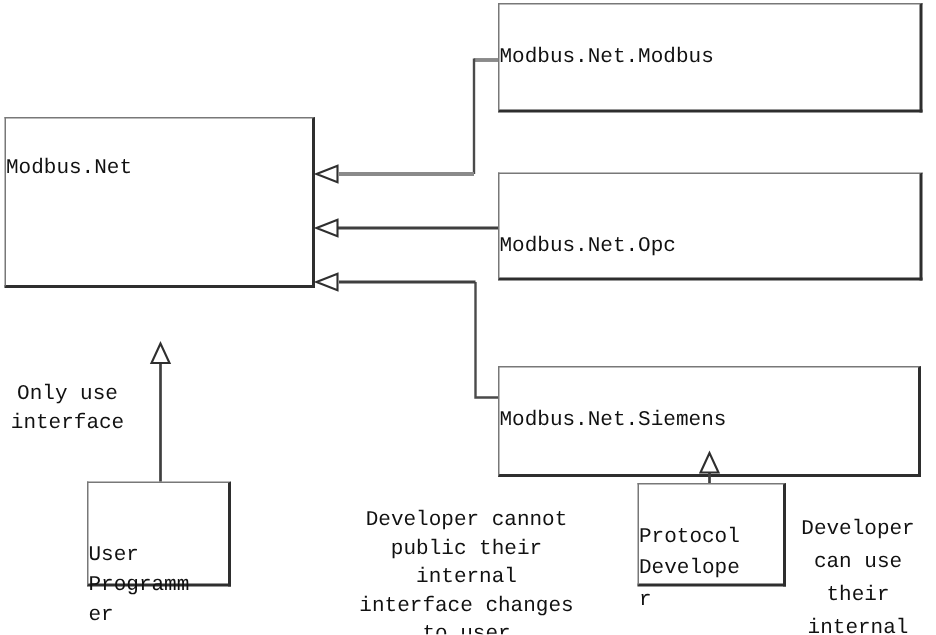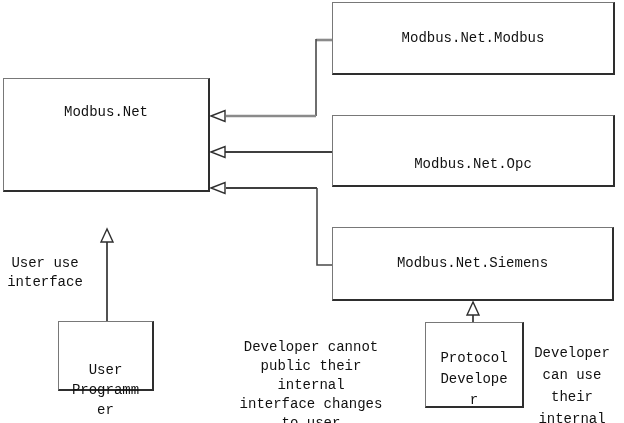--- a/index.html
+++ b/index.html
@@ -16,38 +16,37 @@
     pointer-events:none;
   }
   .box{
     position:absolute;
     box-sizing:border-box;
     background:#ffffff;
     border-top:1px solid #787878;
     border-left:1px solid #787878;
     border-right:2px solid #2e2e2e;
     border-bottom:2px solid #2e2e2e;
-    text-align:center;
     font-size:14px;
     line-height:19px;
     white-space:pre-line;
   }
   .note{
     position:absolute;
     text-align:center;
     font-size:14px;
     line-height:19px;
     white-space:pre-line;
   }
   #box-modbus-net{left:3px;top:78px;width:207px;height:114px;padding-top:5px;font-family:Liberation Mono, monospace;}
   #box-modbus-net-modbus{left:332px;top:2px;width:283px;height:73px;padding-top:7px;}
   #box-modbus-net-opc{left:332px;top:115px;width:283px;height:72px;padding-top:20px;}
-  #box-modbus-net-siemens{left:332px;top:227px;width:282px;height:74px;padding-top:7px;}
+  #box-modbus-net-siemens{left:332px;top:244px;width:282px;height:74px;padding-top:7px;}
   #box-user-programmer{left:58px;top:321px;width:96px;height:70px;padding-top:18px;line-height:20px;}
-  #box-protocol-developer{left:425px;top:322px;width:99px;height:86px;padding-top:4px;line-height:21px;}
+  #box-protocol-developer{left:425px;top:322px;width:99px;height:69px;padding-top:4px;line-height:21px;}
   #note-instantiate{left:212px;top:54px;width:110px;}
   #note-only-use{left:0px;top:254px;width:90px;}
   #note-developer-cannot{left:232px;top:298px;width:158px;margin-top:40px;}
   #note-developer-can{left:520px;top:310px;width:104px;line-height:22px;margin-top:32px;}
 </style>
 </head>
 <body>
 
 <div class="stage">
 
@@ -94,21 +93,21 @@
     <polygon points="211,188 225,182.5 225,193.5" fill="#ffffff" stroke="#2f2f2f" stroke-width="1.4"></polygon>
 
     <line x1="107" y1="321" x2="107" y2="242" stroke="#3f3f3f" stroke-width="1.8"></line>
     <polygon points="107,229 101,242 113,242" fill="#ffffff" stroke="#2f2f2f" stroke-width="1.4"></polygon>
 
     <line x1="473" y1="322" x2="473" y2="315" stroke="#3f3f3f" stroke-width="1.8"></line>
     <polygon points="473,302 467,315 479,315" fill="#ffffff" stroke="#2f2f2f" stroke-width="1.4"></polygon>
   </svg>
 
 
-  <div class="note" id="note-only-use">User use
+  <div class="note" id="note-only-use">Only use
 interface</div>
 
   <div class="note" id="note-developer-cannot">Developer cannot
 public their
 internal
 interface changes
 to user
 programmer.</div>
 
   <div class="note" id="note-developer-can">Developer

